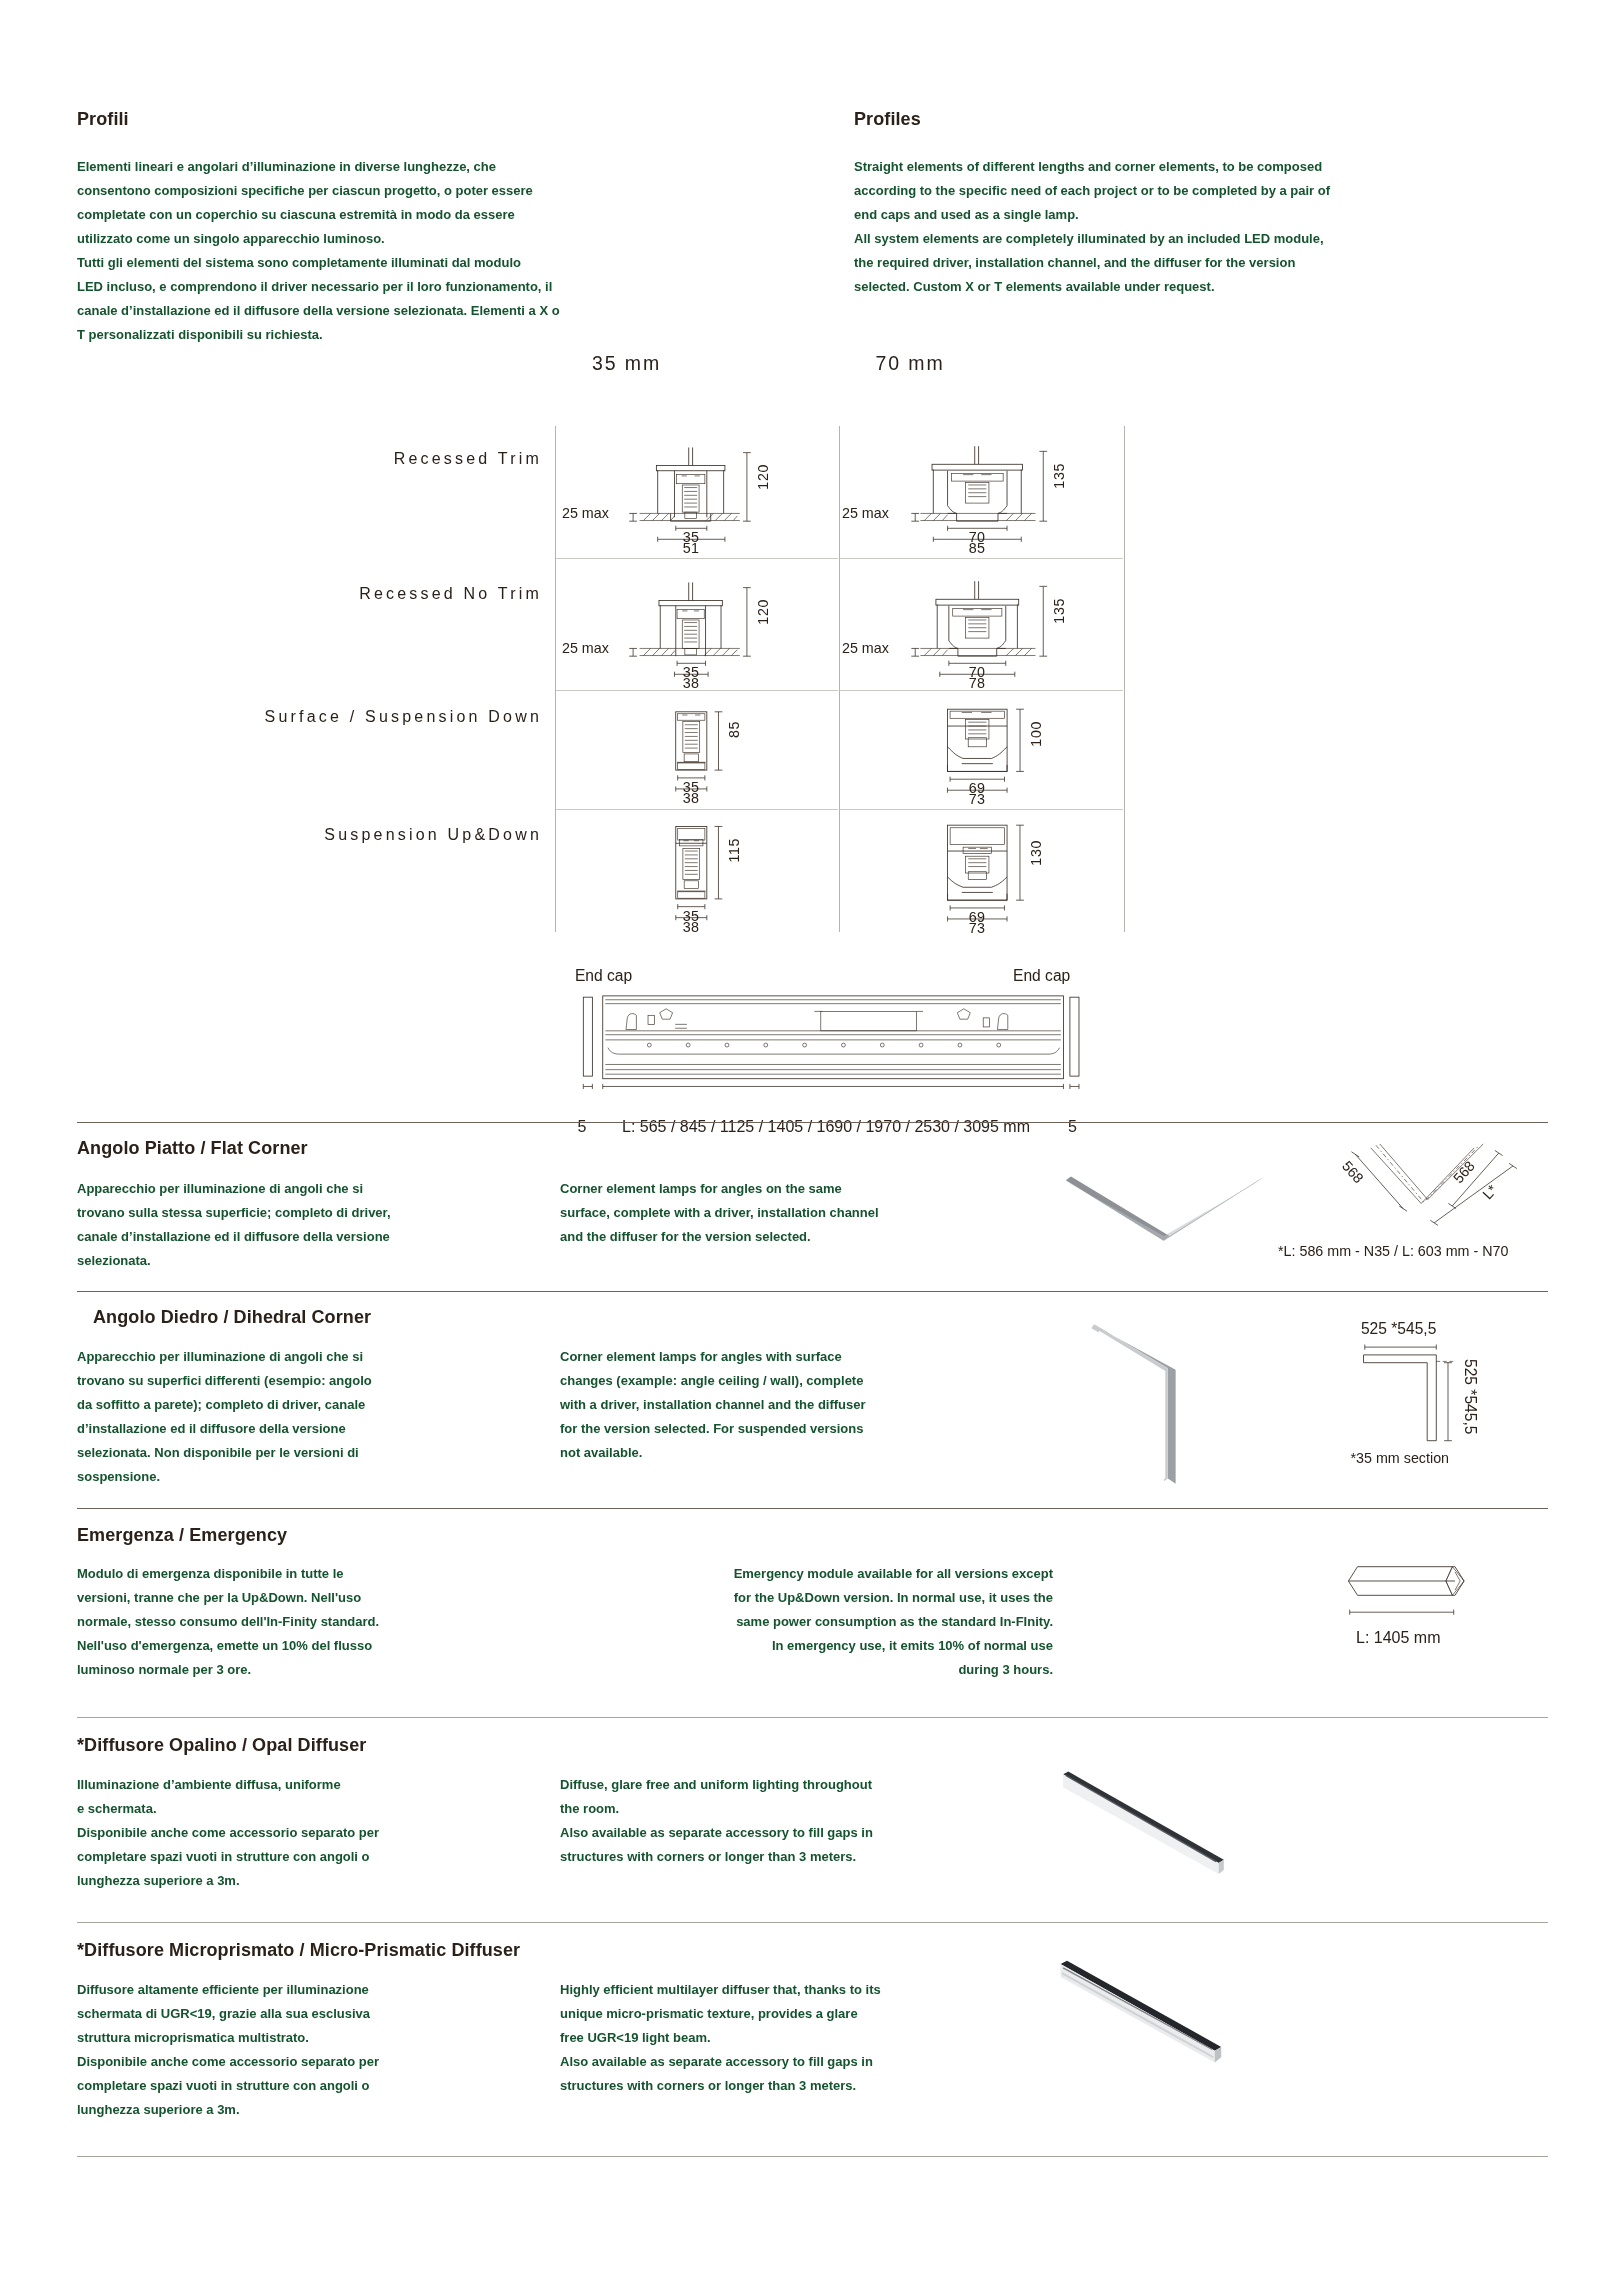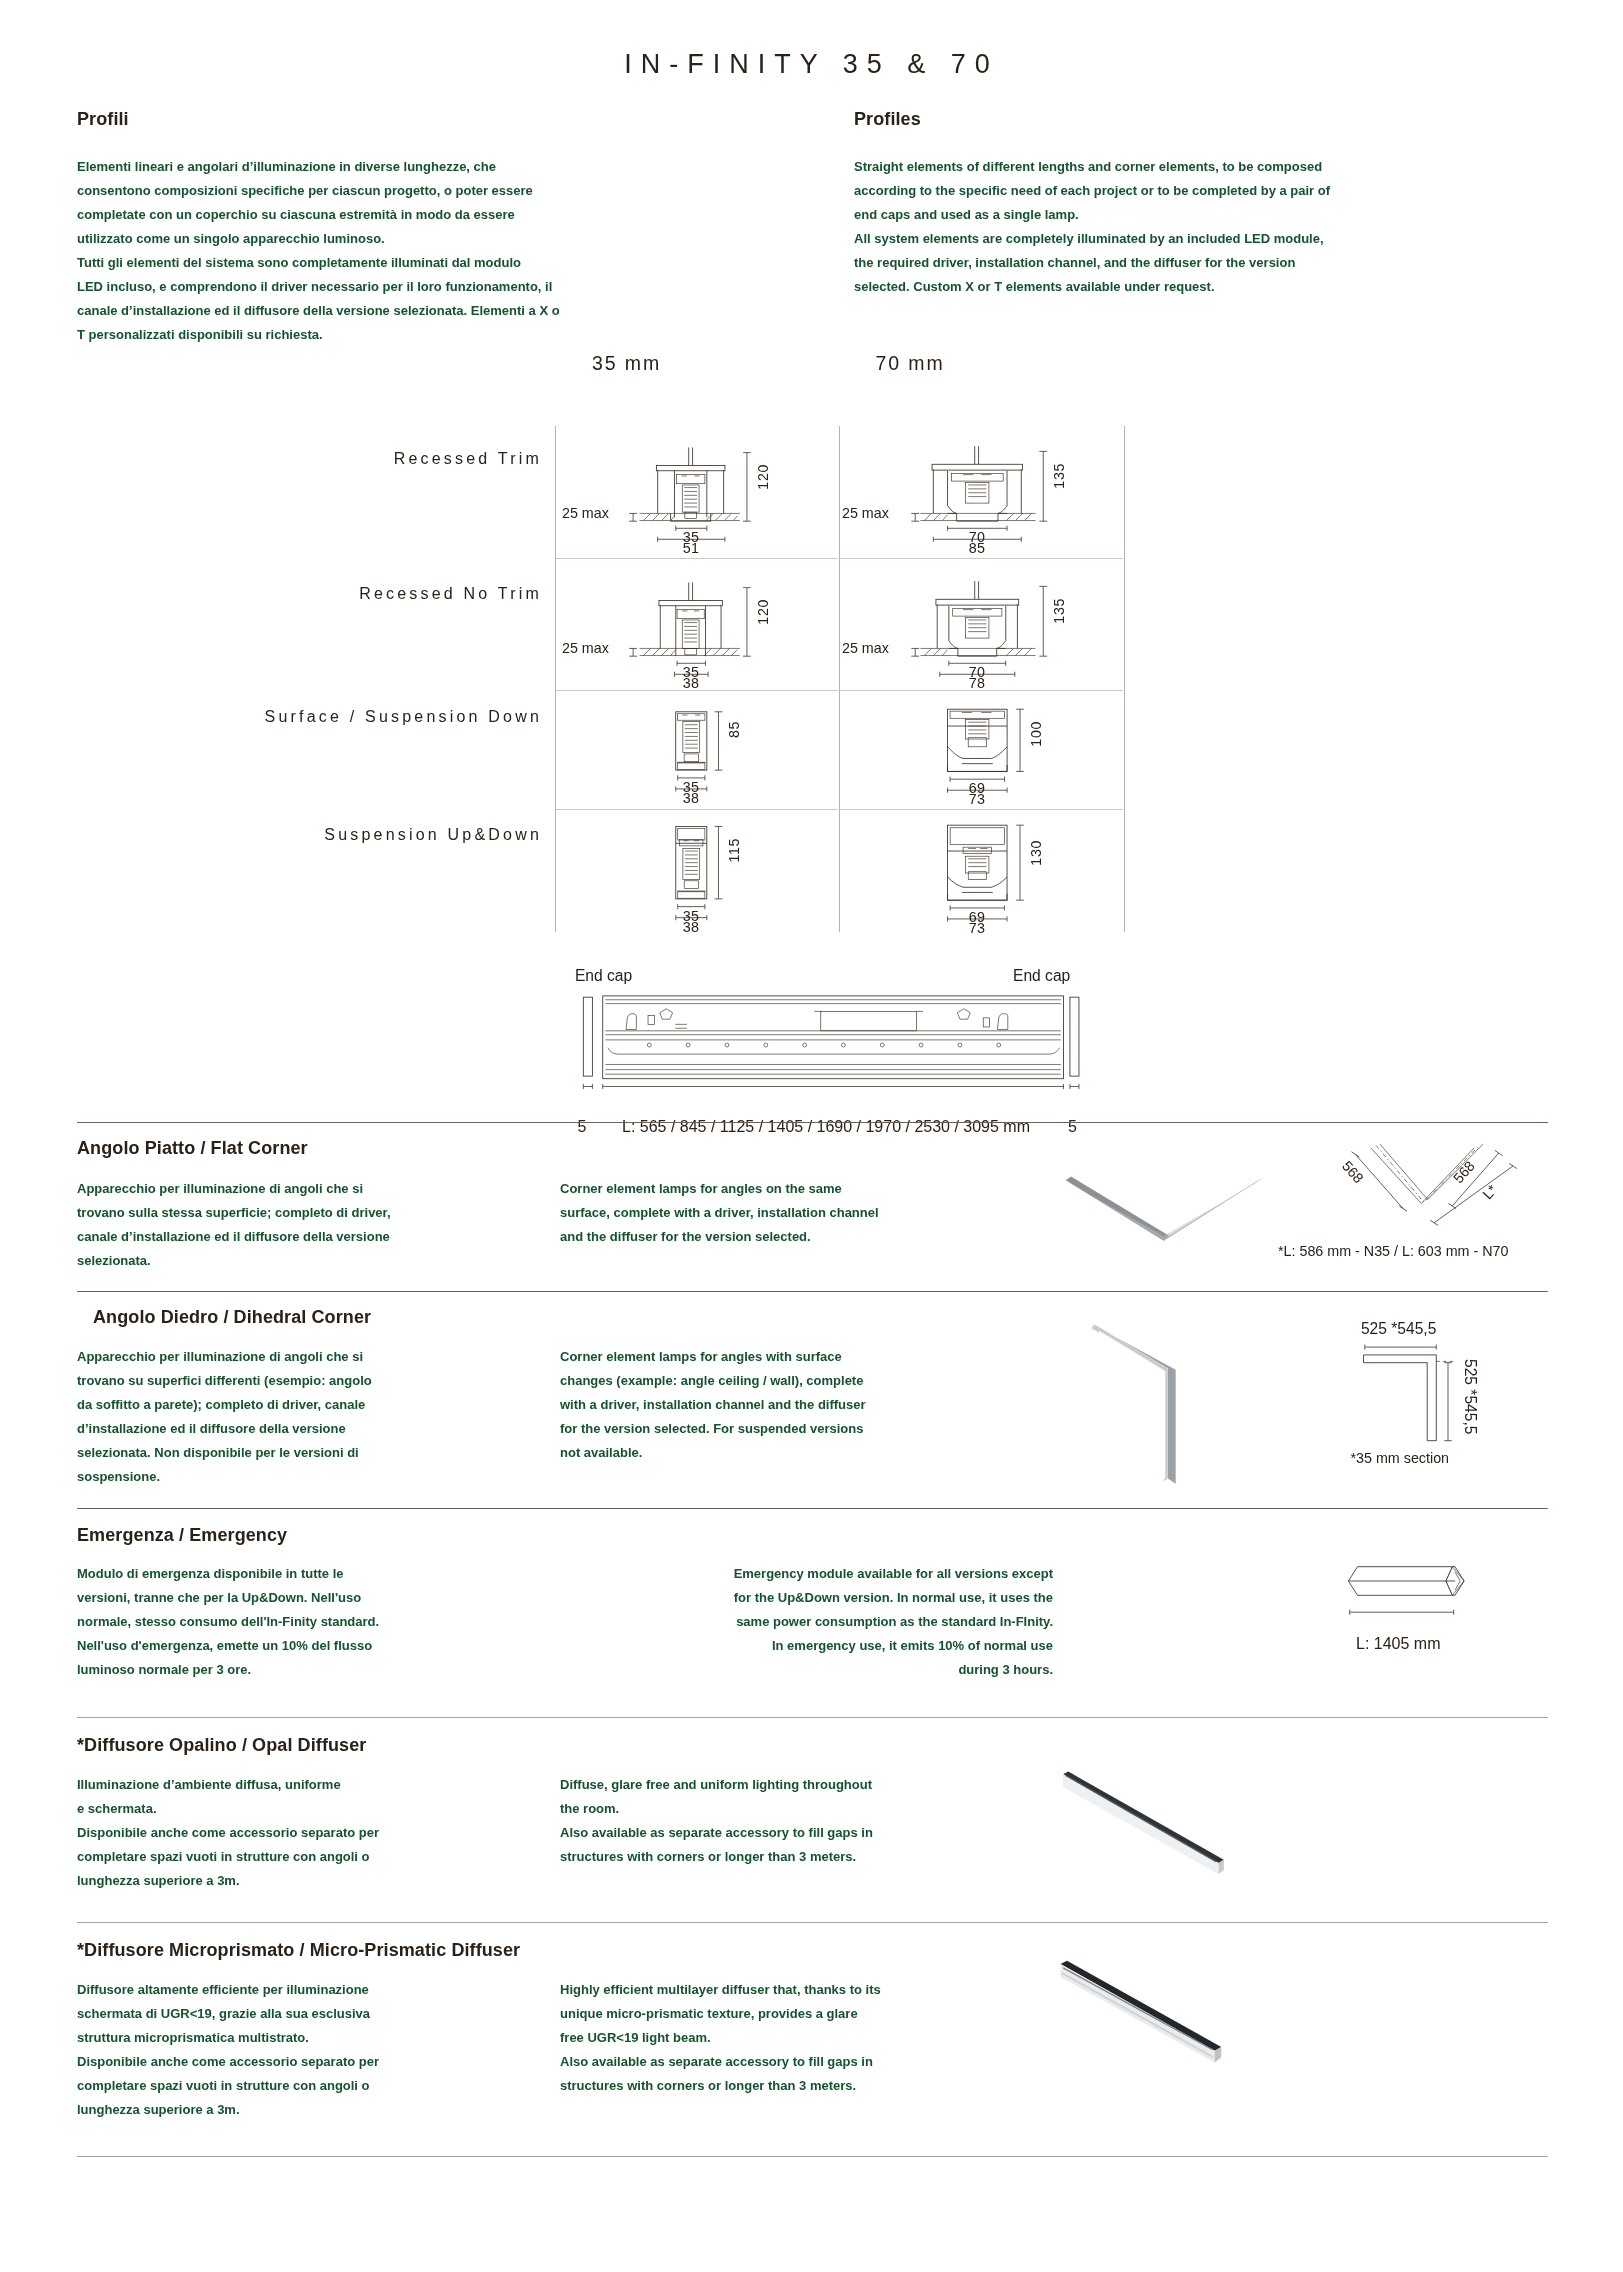--- a/index.html
+++ b/index.html
@@ -64,21 +64,20 @@
   .ln{stroke:#3a2f26;stroke-width:1.3;fill:none;}
   .ln-thin{stroke:#3a2f26;stroke-width:1;fill:none;}
   .ln-dim{stroke:#3a2f26;stroke-width:1.2;fill:none;}
   .hatch{stroke:#3a2f26;stroke-width:1;}
 </style>
 </head>
 <body>
 
 <div class="page">
 
-  <div class="title">IN-FINITY 35 &amp; 70</div>
 
   <div class="col-head" style="left:77px;top:109px;">Profili</div>
   <div class="body-txt" style="left:77px;top:155px;width:688px;">Elementi lineari e angolari d’illuminazione in diverse lunghezze, che
 consentono composizioni specifiche per ciascun progetto, o poter essere
 completate con un coperchio su ciascuna estremità in modo da essere
 utilizzato come un singolo apparecchio luminoso.
 Tutti gli elementi del sistema sono completamente illuminati dal modulo
 LED incluso, e comprendono il driver necessario per il loro funzionamento, il
 canale d’installazione ed il diffusore della versione selezionata. Elementi a X o
 T personalizzati disponibili su richiesta.</div>
@@ -477,21 +476,21 @@
 during 3 hours.</div>
 
   <div style="position:absolute;left:1325px;top:1555px;">
     <svg width="195" height="78" viewBox="0 0 300 120">
       <path class="ln" d="M50 18 L200 18 L214 40 L200 62 L50 62 L36 40 Z"></path>
       <path class="ln" d="M36 40 L200 40"></path>
       <path class="ln-thin" d="M196 18 L214 40 L196 62 L186 40 Z"></path>
       <path class="ln-thin" d="M196 18 L186 40 M196 62 L186 40 M200 26 L208 40 L200 54"></path>
       <path class="ln-dim" d="M38 88 h160 M38 84 v8 M198 84 v8"></path>
     </svg>
-    <div style="position:absolute;left:31px;top:80px;font-size:16px;white-space:nowrap;">L: 1405 mm</div>
+    <div style="position:absolute;left:31px;top:74px;font-size:16px;white-space:nowrap;">L: 1405 mm</div>
   </div>
 
   <div class="sec-rule light" style="top:1717px;"></div>
   <div class="sec-title" style="left:77px;top:1735px;">*Diffusore Opalino / Opal Diffuser</div>
   <div class="body-txt" style="left:77px;top:1773px;width:480px;">Illuminazione d’ambiente diffusa, uniforme
 e schermata.
 Disponibile anche come accessorio separato per
 completare spazi vuoti in strutture con angoli o
 lunghezza superiore a 3m.</div>
   <div class="body-txt" style="left:560px;top:1773px;width:493px;">Diffuse, glare free and uniform lighting throughout

